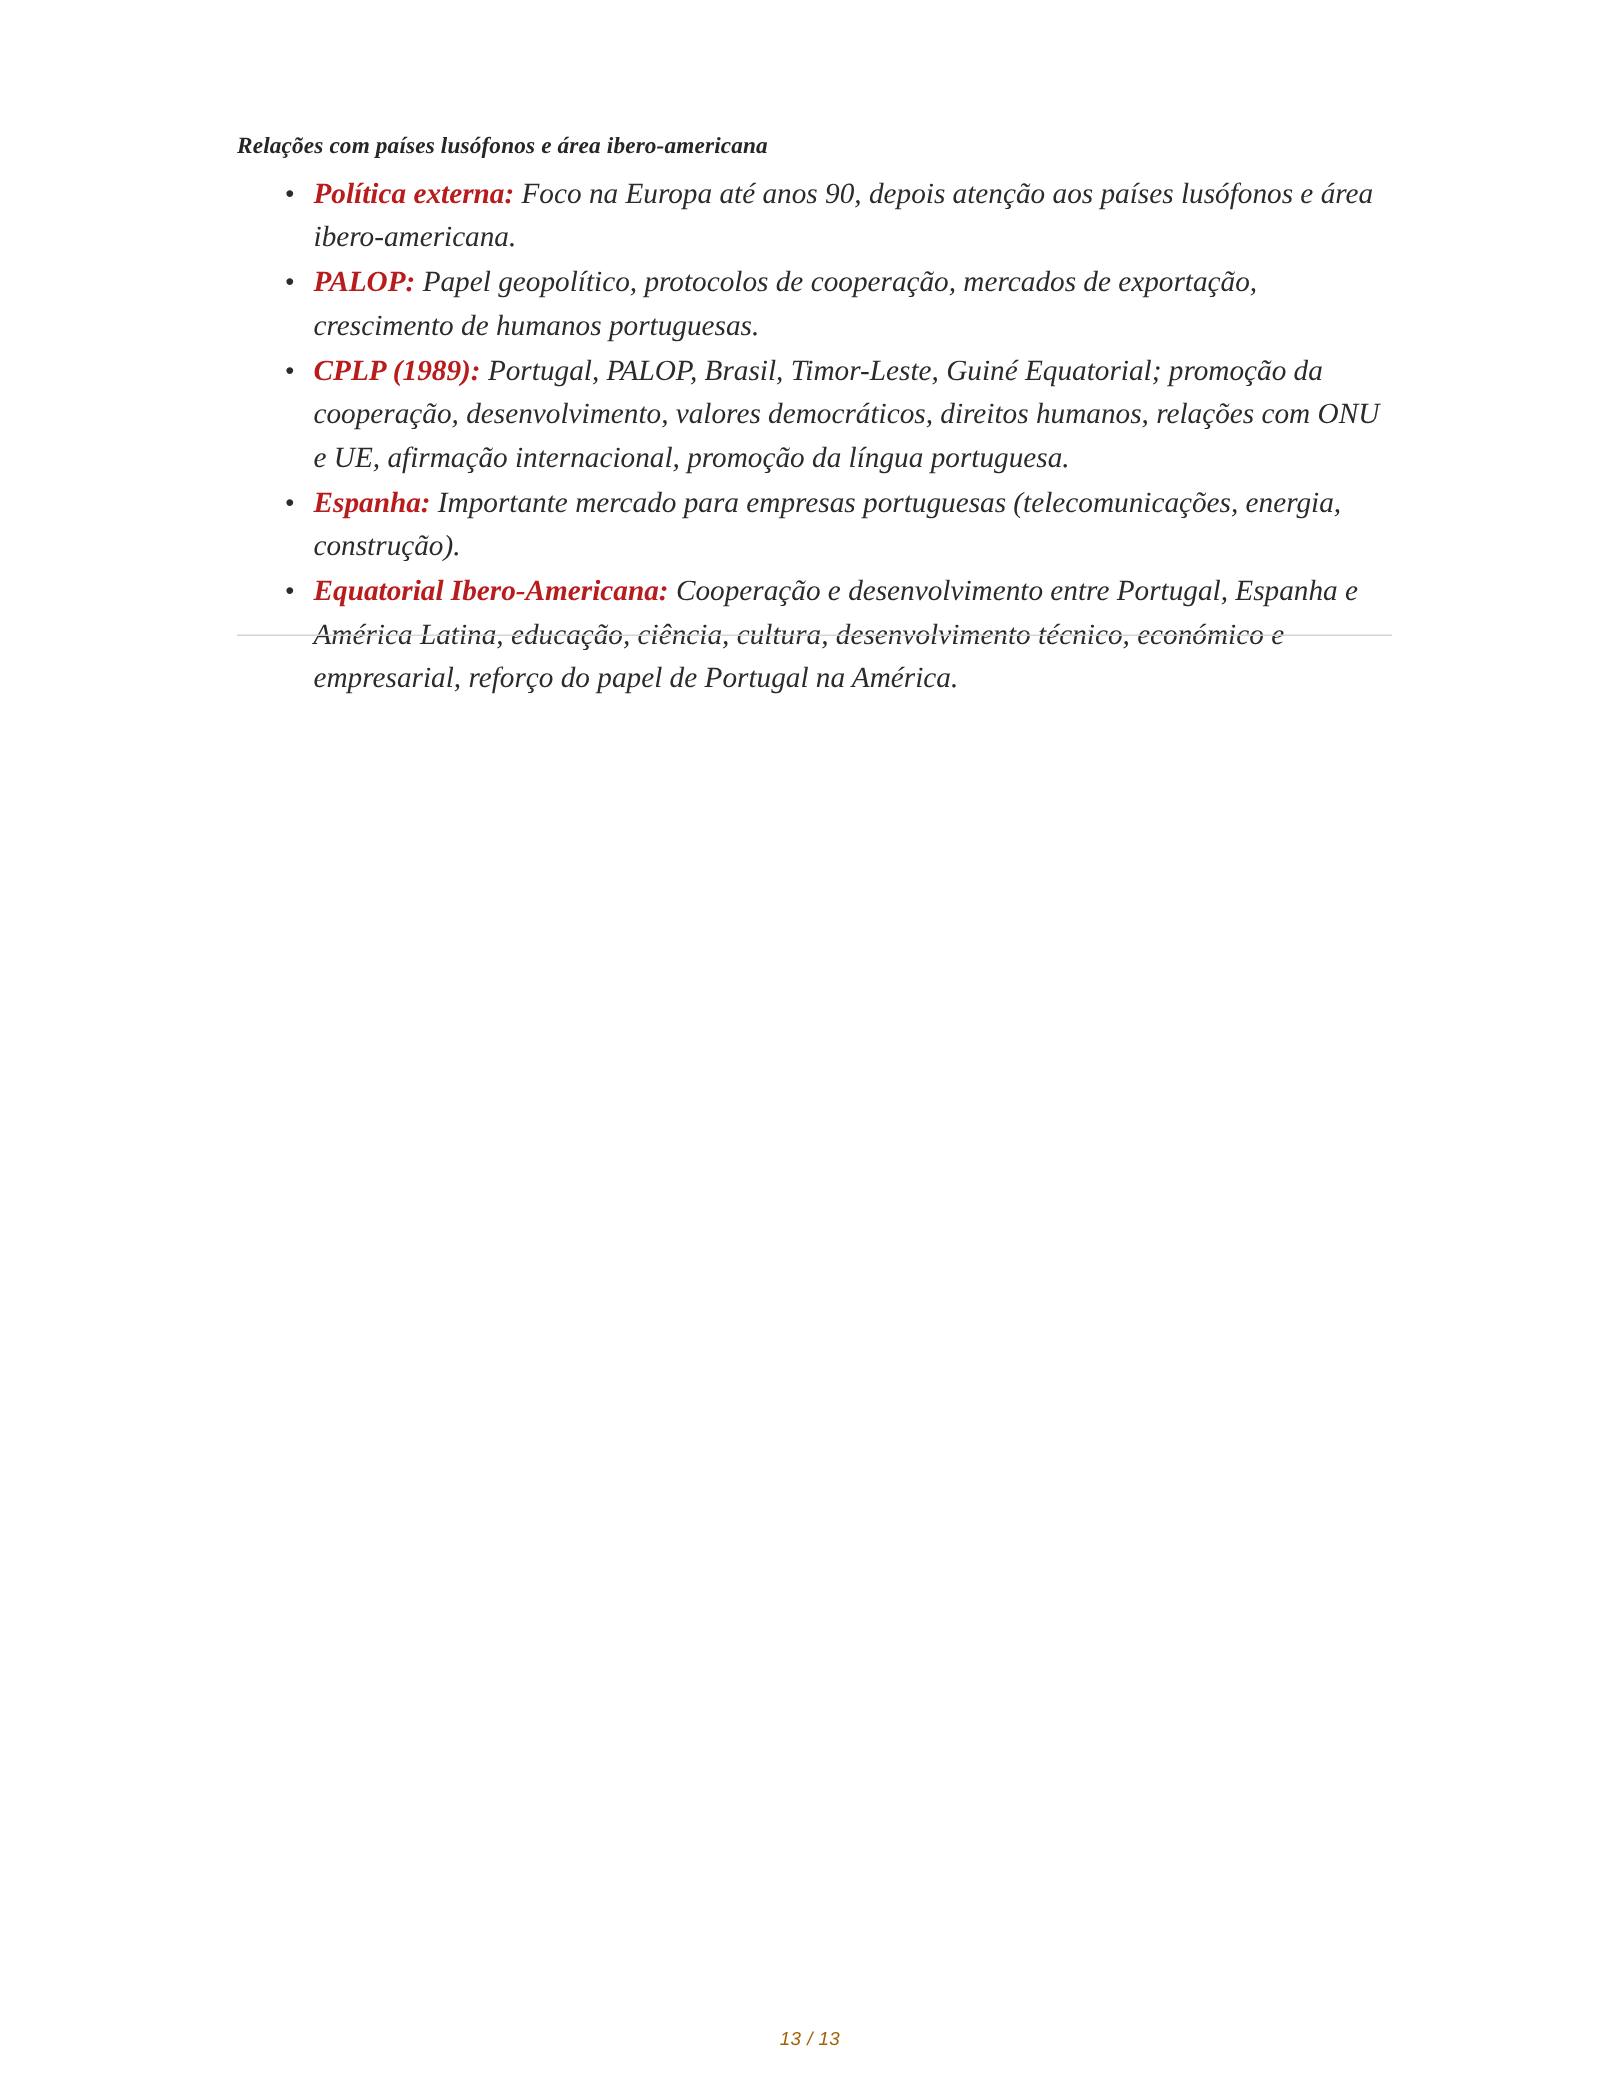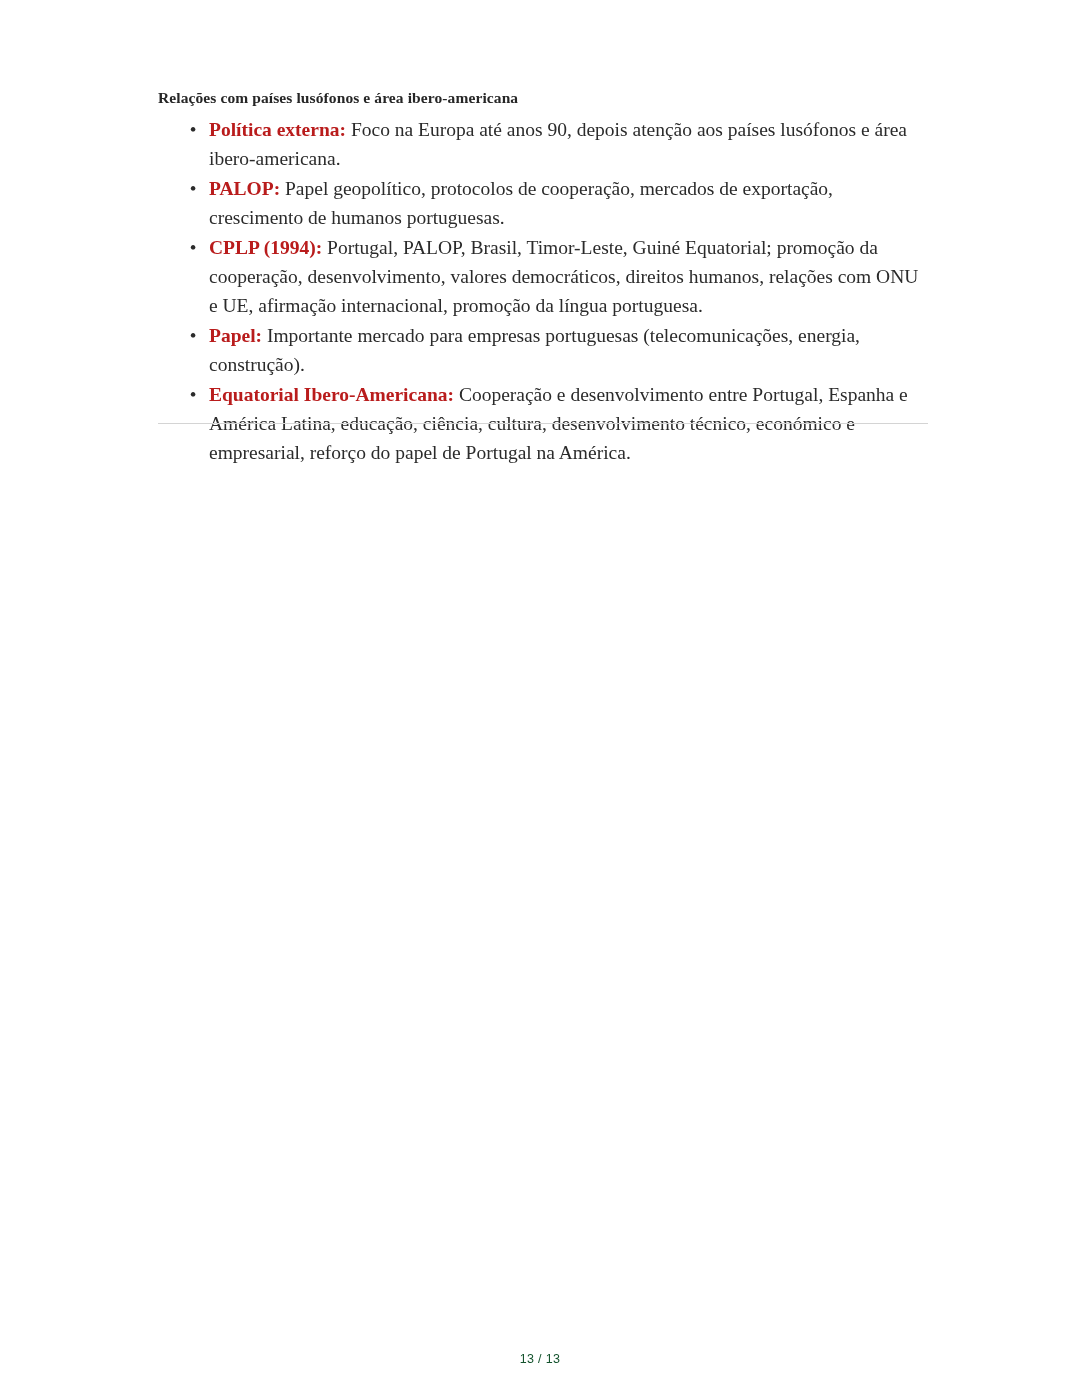--- a/index.html
+++ b/index.html
@@ -16,20 +16,21 @@
     font-family: "Liberation Serif", "DejaVu Serif", serif;
     color: #2b2b2b;
     -webkit-font-smoothing: antialiased;
   }
 
   .page {
     position: relative;
     width: 1036px;
     height: 1397px;
     box-sizing: border-box;
+    font-style: italic;
   }
 
   .content {
     position: absolute;
     left: 158px;
     top: 88px;
     width: 772px;
   }
 
   .section-heading {
@@ -90,21 +91,21 @@
   }
 
   .page-footer {
     position: absolute;
     left: 0;
     top: 1352px;
     width: 1080px;
     text-align: center;
     font-family: "Liberation Sans", "DejaVu Sans", sans-serif;
     font-size: 12.5px;
-    color: #14532d;
+    color: #a16207;
     letter-spacing: 0.3px;
   }
 </style>
 </head>
 <body>
 
 <div class="page">
 
   <div class="content">
 
@@ -117,26 +118,26 @@
         <span class="lead-label">Política externa:</span><span class="lead-body"> Foco na Europa até anos 90, depois atenção aos países lusófonos e área ibero-americana.</span>
       </li>
 
       <li>
         <span class="bullet-dot">•</span>
         <span class="lead-label">PALOP:</span><span class="lead-body"> Papel geopolítico, protocolos de cooperação, mercados de exportação, crescimento de humanos portuguesas.</span>
       </li>
 
       <li>
         <span class="bullet-dot">•</span>
-        <span class="lead-label">CPLP (1994):</span><span class="lead-body"> Portugal, PALOP, Brasil, Timor-Leste, Guiné Equatorial; promoção da cooperação, desenvolvimento, valores democráticos, direitos humanos, relações com ONU e UE, afirmação internacional, promoção da língua portuguesa.</span>
+        <span class="lead-label">CPLP (1989):</span><span class="lead-body"> Portugal, PALOP, Brasil, Timor-Leste, Guiné Equatorial; promoção da cooperação, desenvolvimento, valores democráticos, direitos humanos, relações com ONU e UE, afirmação internacional, promoção da língua portuguesa.</span>
       </li>
 
       <li>
         <span class="bullet-dot">•</span>
-        <span class="lead-label">Papel:</span><span class="lead-body"> Importante mercado para empresas portuguesas (telecomunicações, energia, construção).</span>
+        <span class="lead-label">Espanha:</span><span class="lead-body"> Importante mercado para empresas portuguesas (telecomunicações, energia, construção).</span>
       </li>
 
       <li>
         <span class="bullet-dot">•</span>
         <span class="lead-label">Equatorial Ibero-Americana:</span><span class="lead-body"> Cooperação e desenvolvimento entre Portugal, Espanha e América Latina, educação, ciência, cultura, desenvolvimento técnico, económico e empresarial, reforço do papel de Portugal na América.</span>
       </li>
 
     </ul>
   </div>
 

